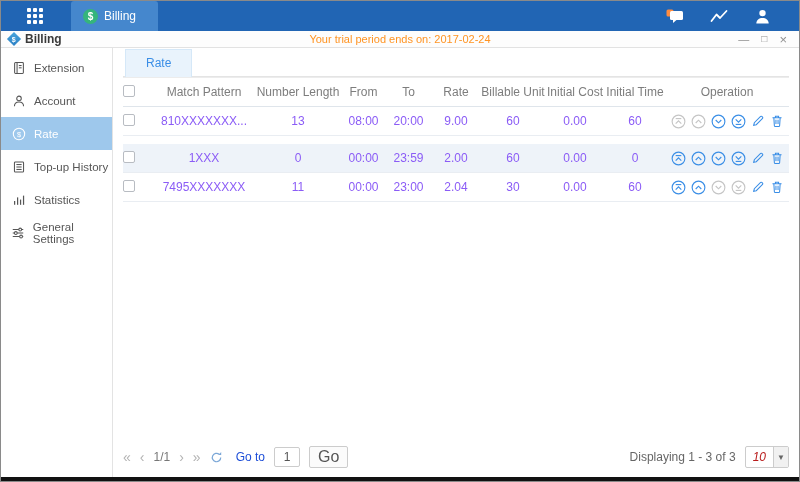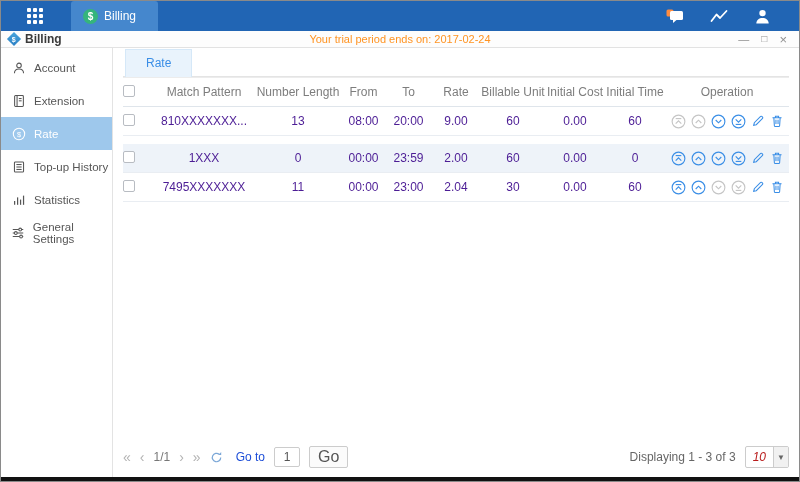--- a/index.html
+++ b/index.html
@@ -106,21 +106,21 @@
   .toolbar { padding: 11px 0 9px; display: flex; gap: 8px; }
   .btn {
     background: #3a8ee6; color: #fff; border: none;
     font-family: inherit; font-size: 12px; font-weight: 600;
     height: 23px; padding: 0 11px; border-radius: 3px; cursor: pointer;
   }
 
   
   .thead, .trow { display: flex; align-items: center; font-size: 12px; }
   .thead { height: 30px; border-top: 1px solid #ececec; border-bottom: 1px solid #dfe5eb; color: #7d7d7d; }
-  .trow { height: 29px; border-bottom: 1px solid #e9edf2; color: #4c1d95; }
+  .trow { height: 29px; border-bottom: 1px solid #e9edf2; color: #8b5cf6; }
   .trow.alt { background: #eef3f9; margin-top: 8px; }
   .cell { text-align: center; overflow: hidden; white-space: nowrap; }
   .col-check { width: 30px; text-align: left; }
   .col-pattern { width: 102px; text-align: center; }
   .col-length { width: 86px; }
   .col-from { width: 45px; }
   .col-to { width: 45px; }
   .col-rate { width: 50px; }
   .col-unit { width: 64px; }
   .col-cost { width: 60px; }
@@ -223,36 +223,36 @@
       <span class="wc-close">×</span>
     </div>
   </div>
 
   <div class="bodyrow">
 
     <div class="sidebar">
       <div class="side-item">
         <span class="side-icon">
           <svg width="14" height="14" viewBox="0 0 16 16" fill="none" stroke-width="1.2">
-            <circle cx="8" cy="5" r="2.6"></circle>
-            <path d="M2.8 14 c0-3 2.3-4.8 5.2-4.8 s5.2 1.8 5.2 4.8"></path>
-          </svg>
-        </span>
-        <span class="side-label">Account</span>
-      </div>
-      <div class="side-item">
-        <span class="side-icon">
-          <svg width="14" height="14" viewBox="0 0 16 16" fill="none" stroke-width="1.2">
             <rect x="3" y="1.8" width="10" height="12.4" rx="1"></rect>
             <line x1="5.8" y1="1.8" x2="5.8" y2="14.2"></line>
             <line x1="7.8" y1="5.2" x2="11" y2="5.2"></line>
             <line x1="7.8" y1="7.8" x2="11" y2="7.8"></line>
           </svg>
         </span>
         <span class="side-label">Extension</span>
+      </div>
+      <div class="side-item">
+        <span class="side-icon">
+          <svg width="14" height="14" viewBox="0 0 16 16" fill="none" stroke-width="1.2">
+            <circle cx="8" cy="5" r="2.6"></circle>
+            <path d="M2.8 14 c0-3 2.3-4.8 5.2-4.8 s5.2 1.8 5.2 4.8"></path>
+          </svg>
+        </span>
+        <span class="side-label">Account</span>
       </div>
       <div class="side-item active">
         <span class="side-icon">
           <svg width="14" height="14" viewBox="0 0 16 16" fill="none" stroke-width="1.2">
             <circle cx="8" cy="8" r="6.5"></circle>
             <text x="8" y="11" text-anchor="middle" font-size="8.5" fill="currentColor" stroke="none">$</text>
           </svg>
         </span>
         <span class="side-label">Rate</span>
       </div>

